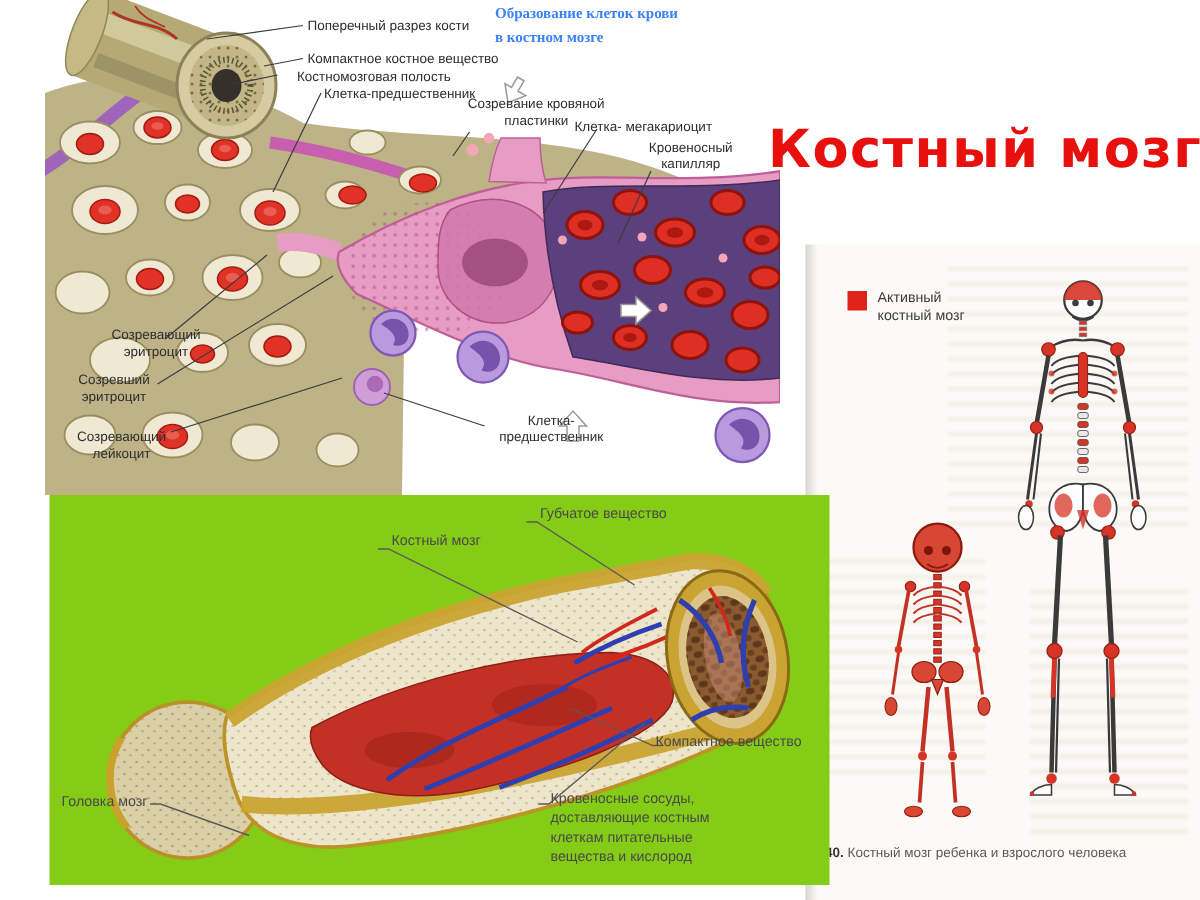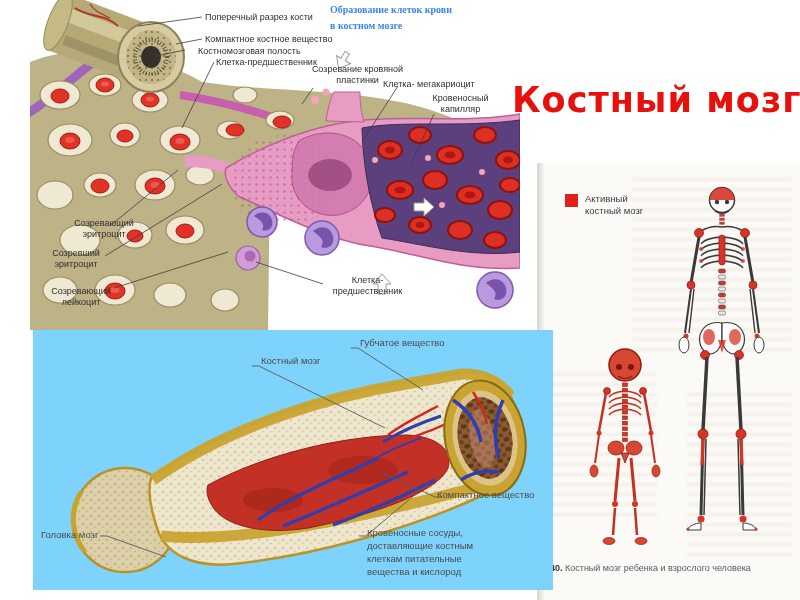--- a/index.html
+++ b/index.html
@@ -15,21 +15,21 @@
              font-size:10px;line-height:16px;color:#3b82f6;z-index:3;}
   .lbl{position:absolute;font-size:9px;line-height:10.5px;color:#2e2e2e;z-index:3;text-align:center;}
 
   
   .main-title{position:absolute;left:512px;top:80px;margin:0;z-index:4;
               font-family:"DejaVu Sans",sans-serif;font-weight:bold;
               font-size:35px;letter-spacing:1px;color:#e8100c;white-space:nowrap;}
 
   
   .fig-bone{position:absolute;left:33px;top:330px;width:520px;height:260px;
-            background:#7dd3fc;z-index:3;}
+            background:#84cc16;z-index:3;}
   .fig-bone svg{position:absolute;left:0;top:0;}
   .blbl{position:absolute;font-size:9.5px;line-height:13px;color:#4a4a4a;z-index:3;}
 
   
   .fig-skel{position:absolute;left:537px;top:163px;width:263px;height:437px;
             background:#fbfaf6;z-index:1;}
   .page-edge{position:absolute;left:0;top:0;width:8px;height:100%;
              background:linear-gradient(90deg,#d6d4cf,rgba(214,212,207,0));}
   .bleed{position:absolute;pointer-events:none;opacity:.55;filter:blur(1px);
          background:repeating-linear-gradient(180deg,rgba(186,148,122,.22) 0 3px,

